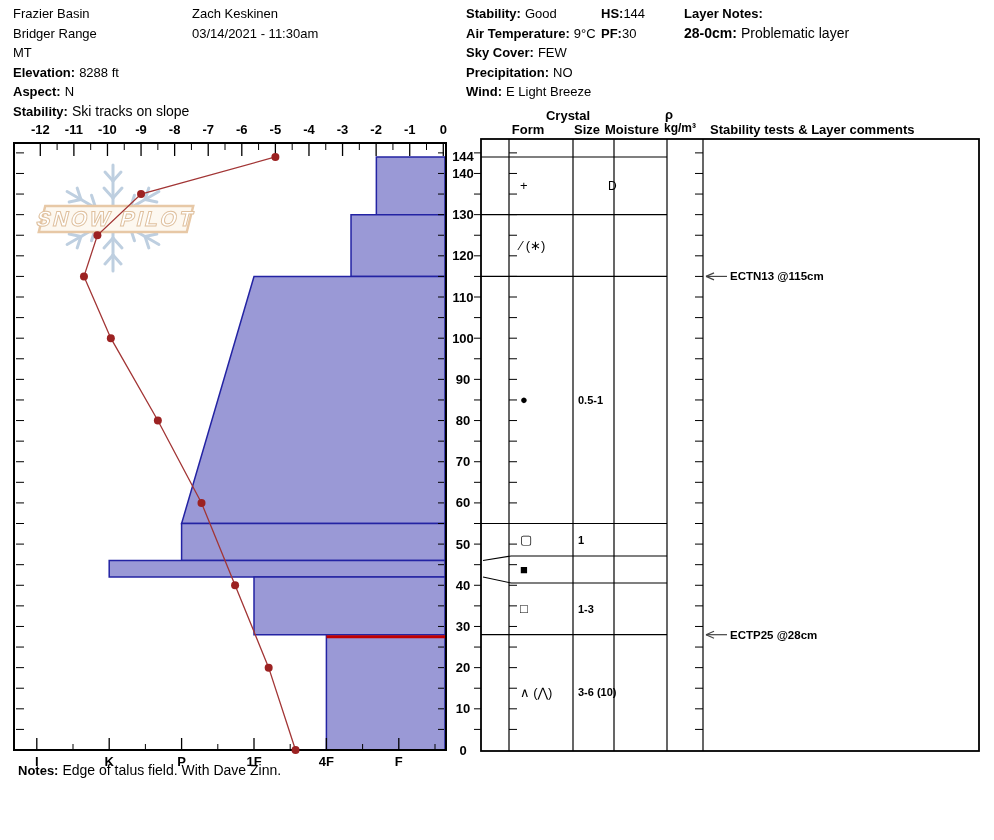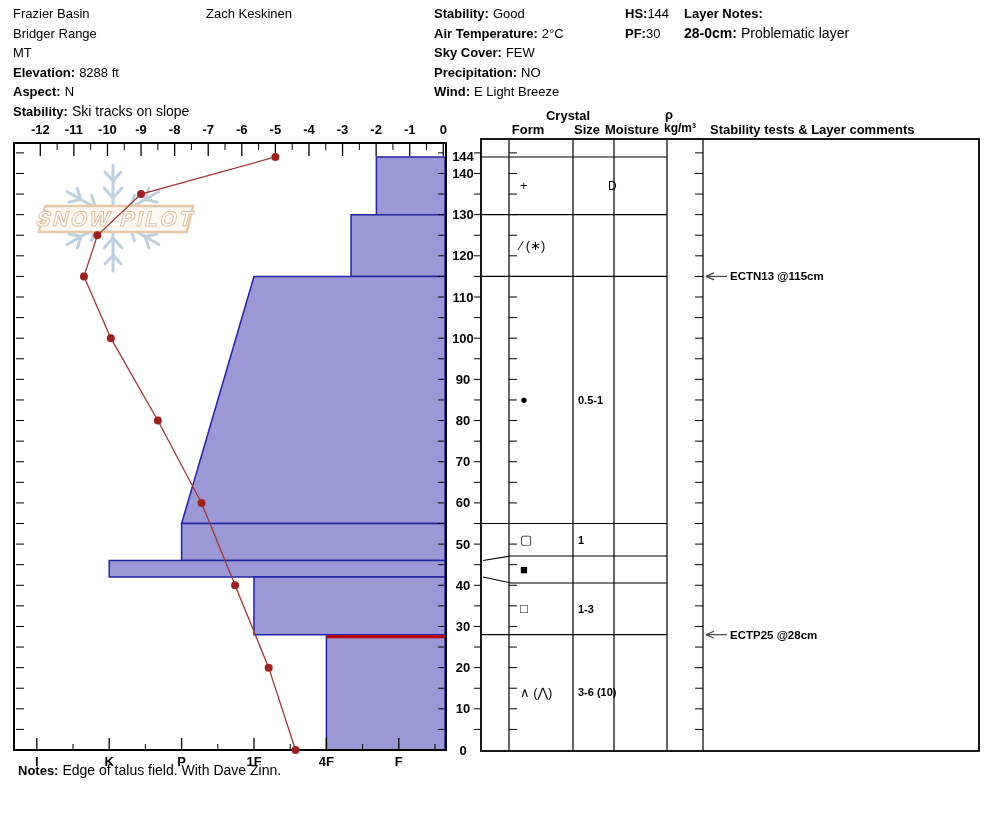--- a/index.html
+++ b/index.html
@@ -20,33 +20,34 @@
 
   <div class="hcol" style="left:13px">
     <div class="hline"><span>Frazier Basin</span></div>
     <div class="hline"><span>Bridger Range</span></div>
     <div class="hline"><span>MT</span></div>
     <div class="hline"><span class="b">Elevation:</span><span class="val">8288 ft</span></div>
     <div class="hline"><span class="b">Aspect:</span><span class="val">N</span></div>
     <div class="hline"><span class="b">Stability:</span><span class="val small">Ski tracks on slope</span></div>
   </div>
 
-  <div class="hcol" style="left:206px">
+  <div class="hcol" style="left:192px">
     <div class="hline"><span>Zach Keskinen</span></div>
-  </div>
-
-  <div class="hcol" style="left:434px">
+    <div class="hline"><span>03/14/2021 - 11:30am</span></div>
+  </div>
+
+  <div class="hcol" style="left:466px">
     <div class="hline"><span class="b">Stability:</span><span class="val">Good</span></div>
-    <div class="hline"><span class="b">Air Temperature:</span><span class="val">2°C</span></div>
+    <div class="hline"><span class="b">Air Temperature:</span><span class="val">9°C</span></div>
     <div class="hline"><span class="b">Sky Cover:</span><span class="val">FEW</span></div>
     <div class="hline"><span class="b">Precipitation:</span><span class="val">NO</span></div>
     <div class="hline"><span class="b">Wind:</span><span class="val">E Light Breeze</span></div>
   </div>
 
-  <div class="hcol" style="left:625px">
+  <div class="hcol" style="left:601px">
     <div class="hline"><span class="b">HS:</span><span>144</span></div>
     <div class="hline"><span class="b">PF:</span><span>30</span></div>
   </div>
 
   <div class="hcol" style="left:684px">
     <div class="hline"><span class="b">Layer Notes:</span></div>
     <div class="hline"><span class="b small">28-0cm:</span><span class="val small">Problematic layer</span></div>
   </div>
 
   <svg id="profile-svg" width="994" height="840" viewBox="0 0 994 840">

